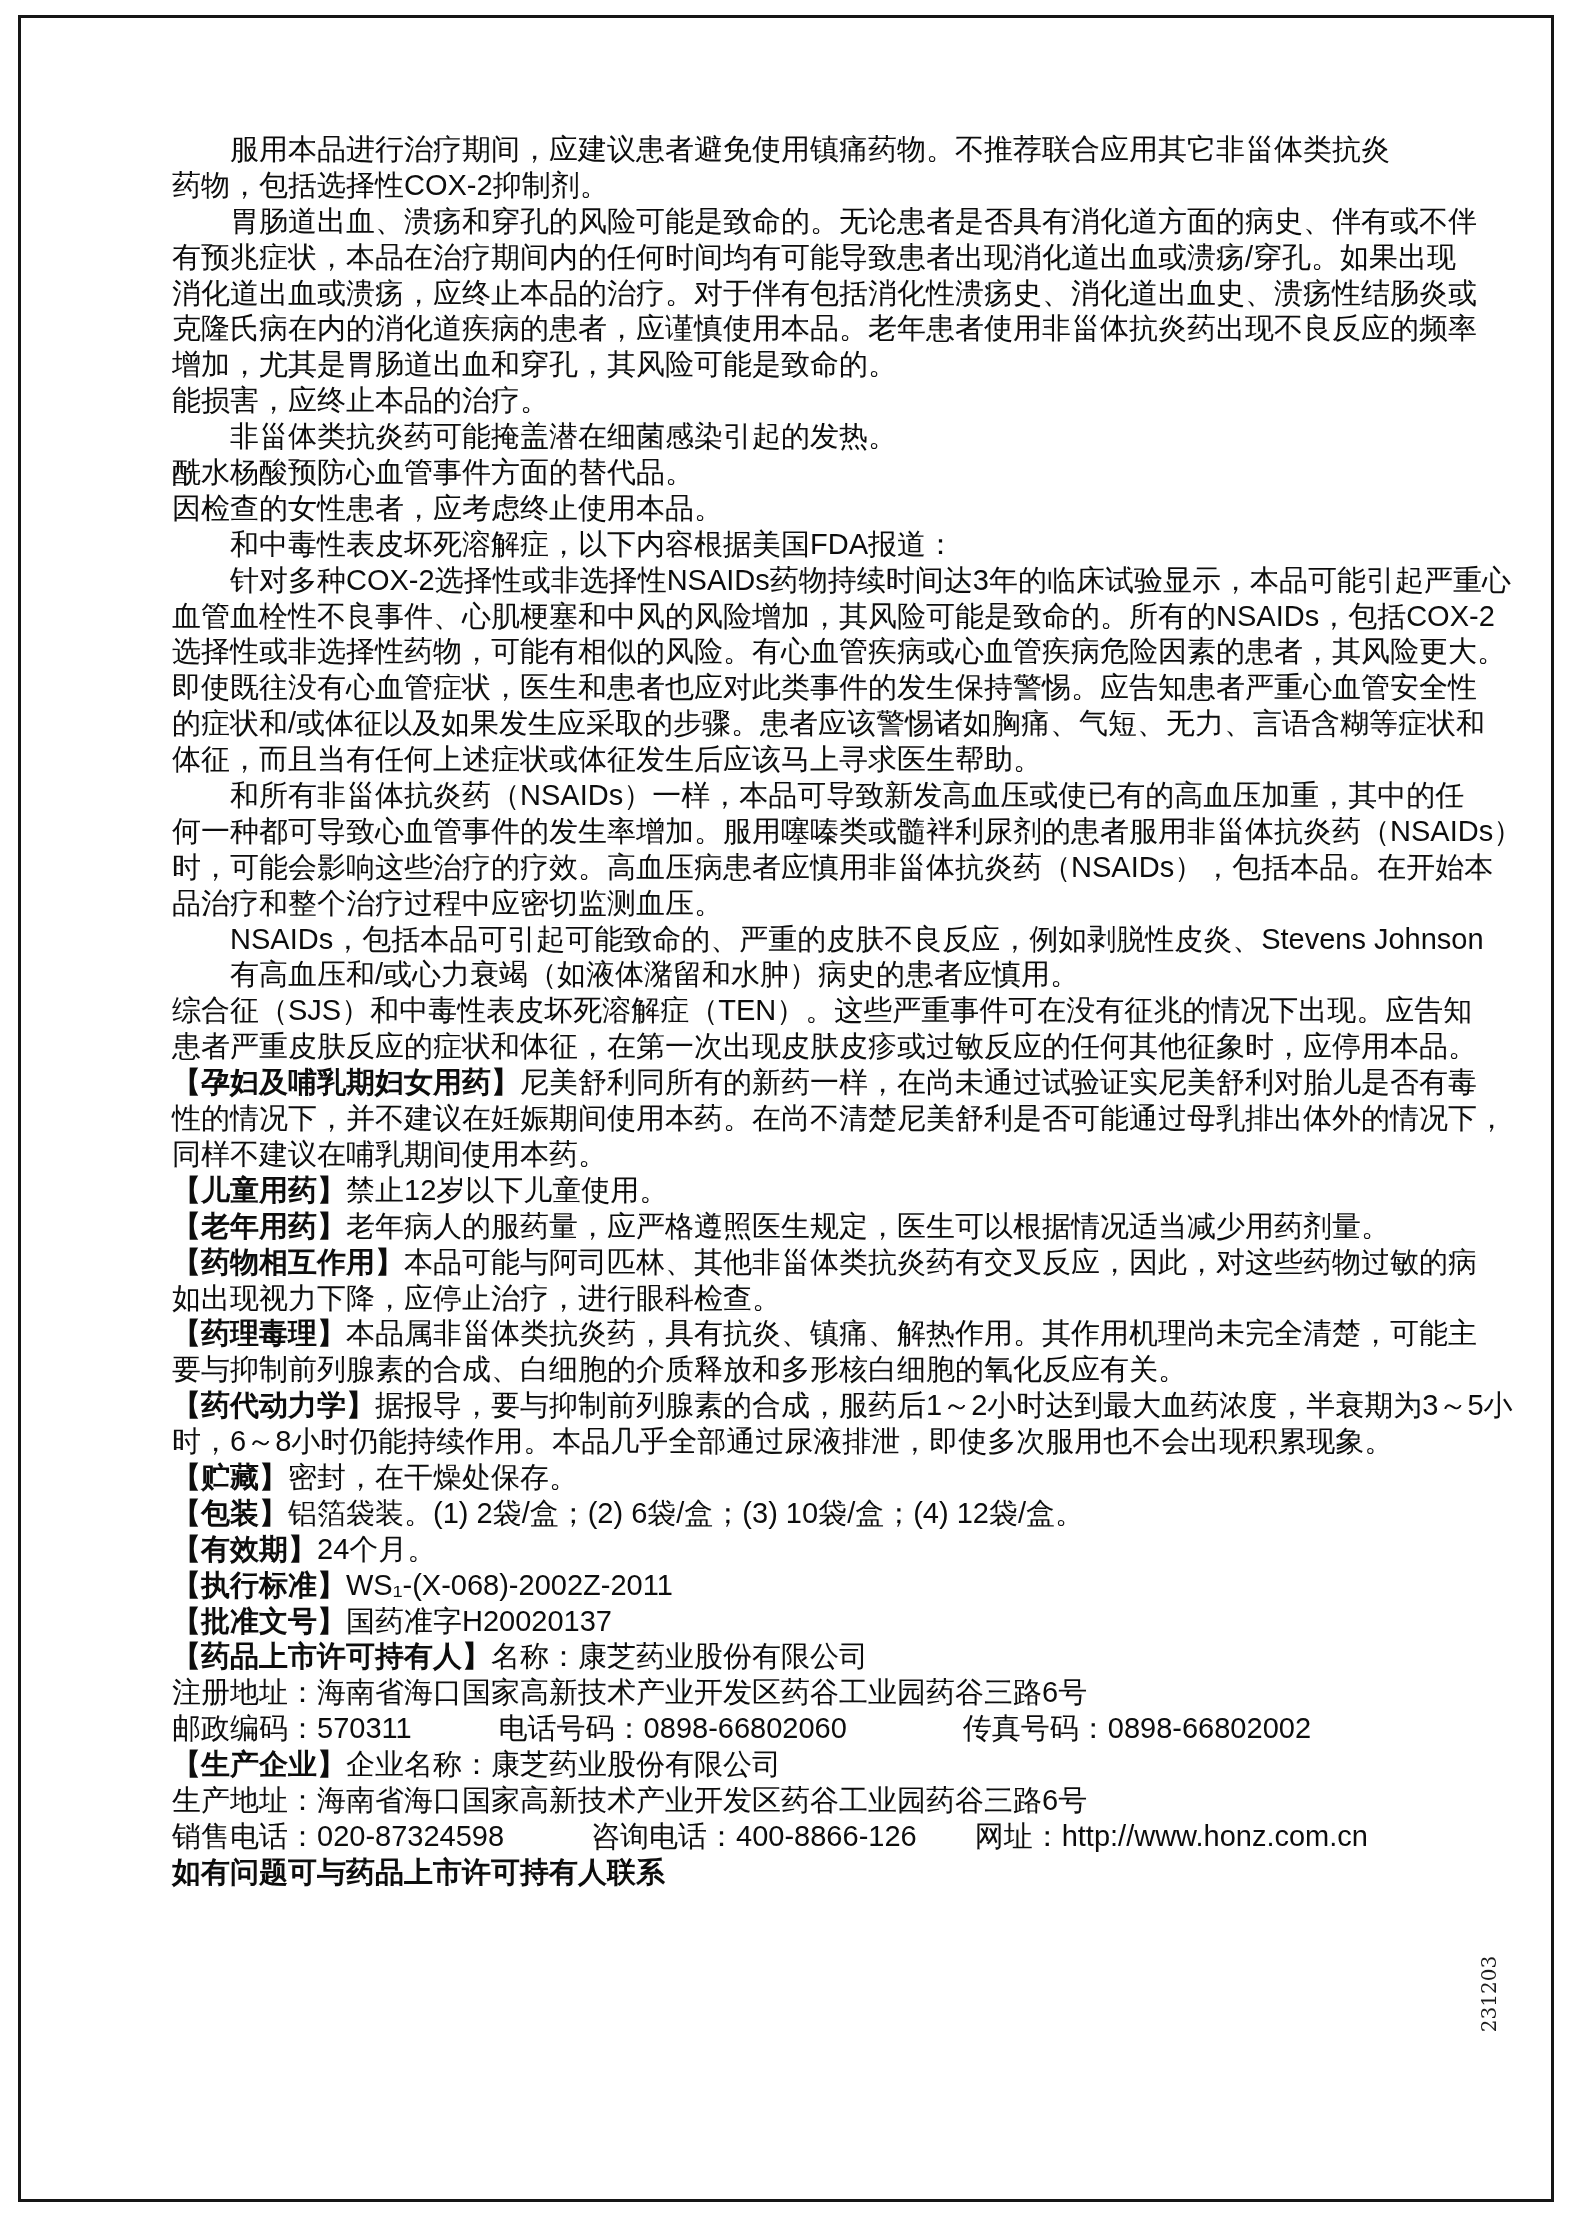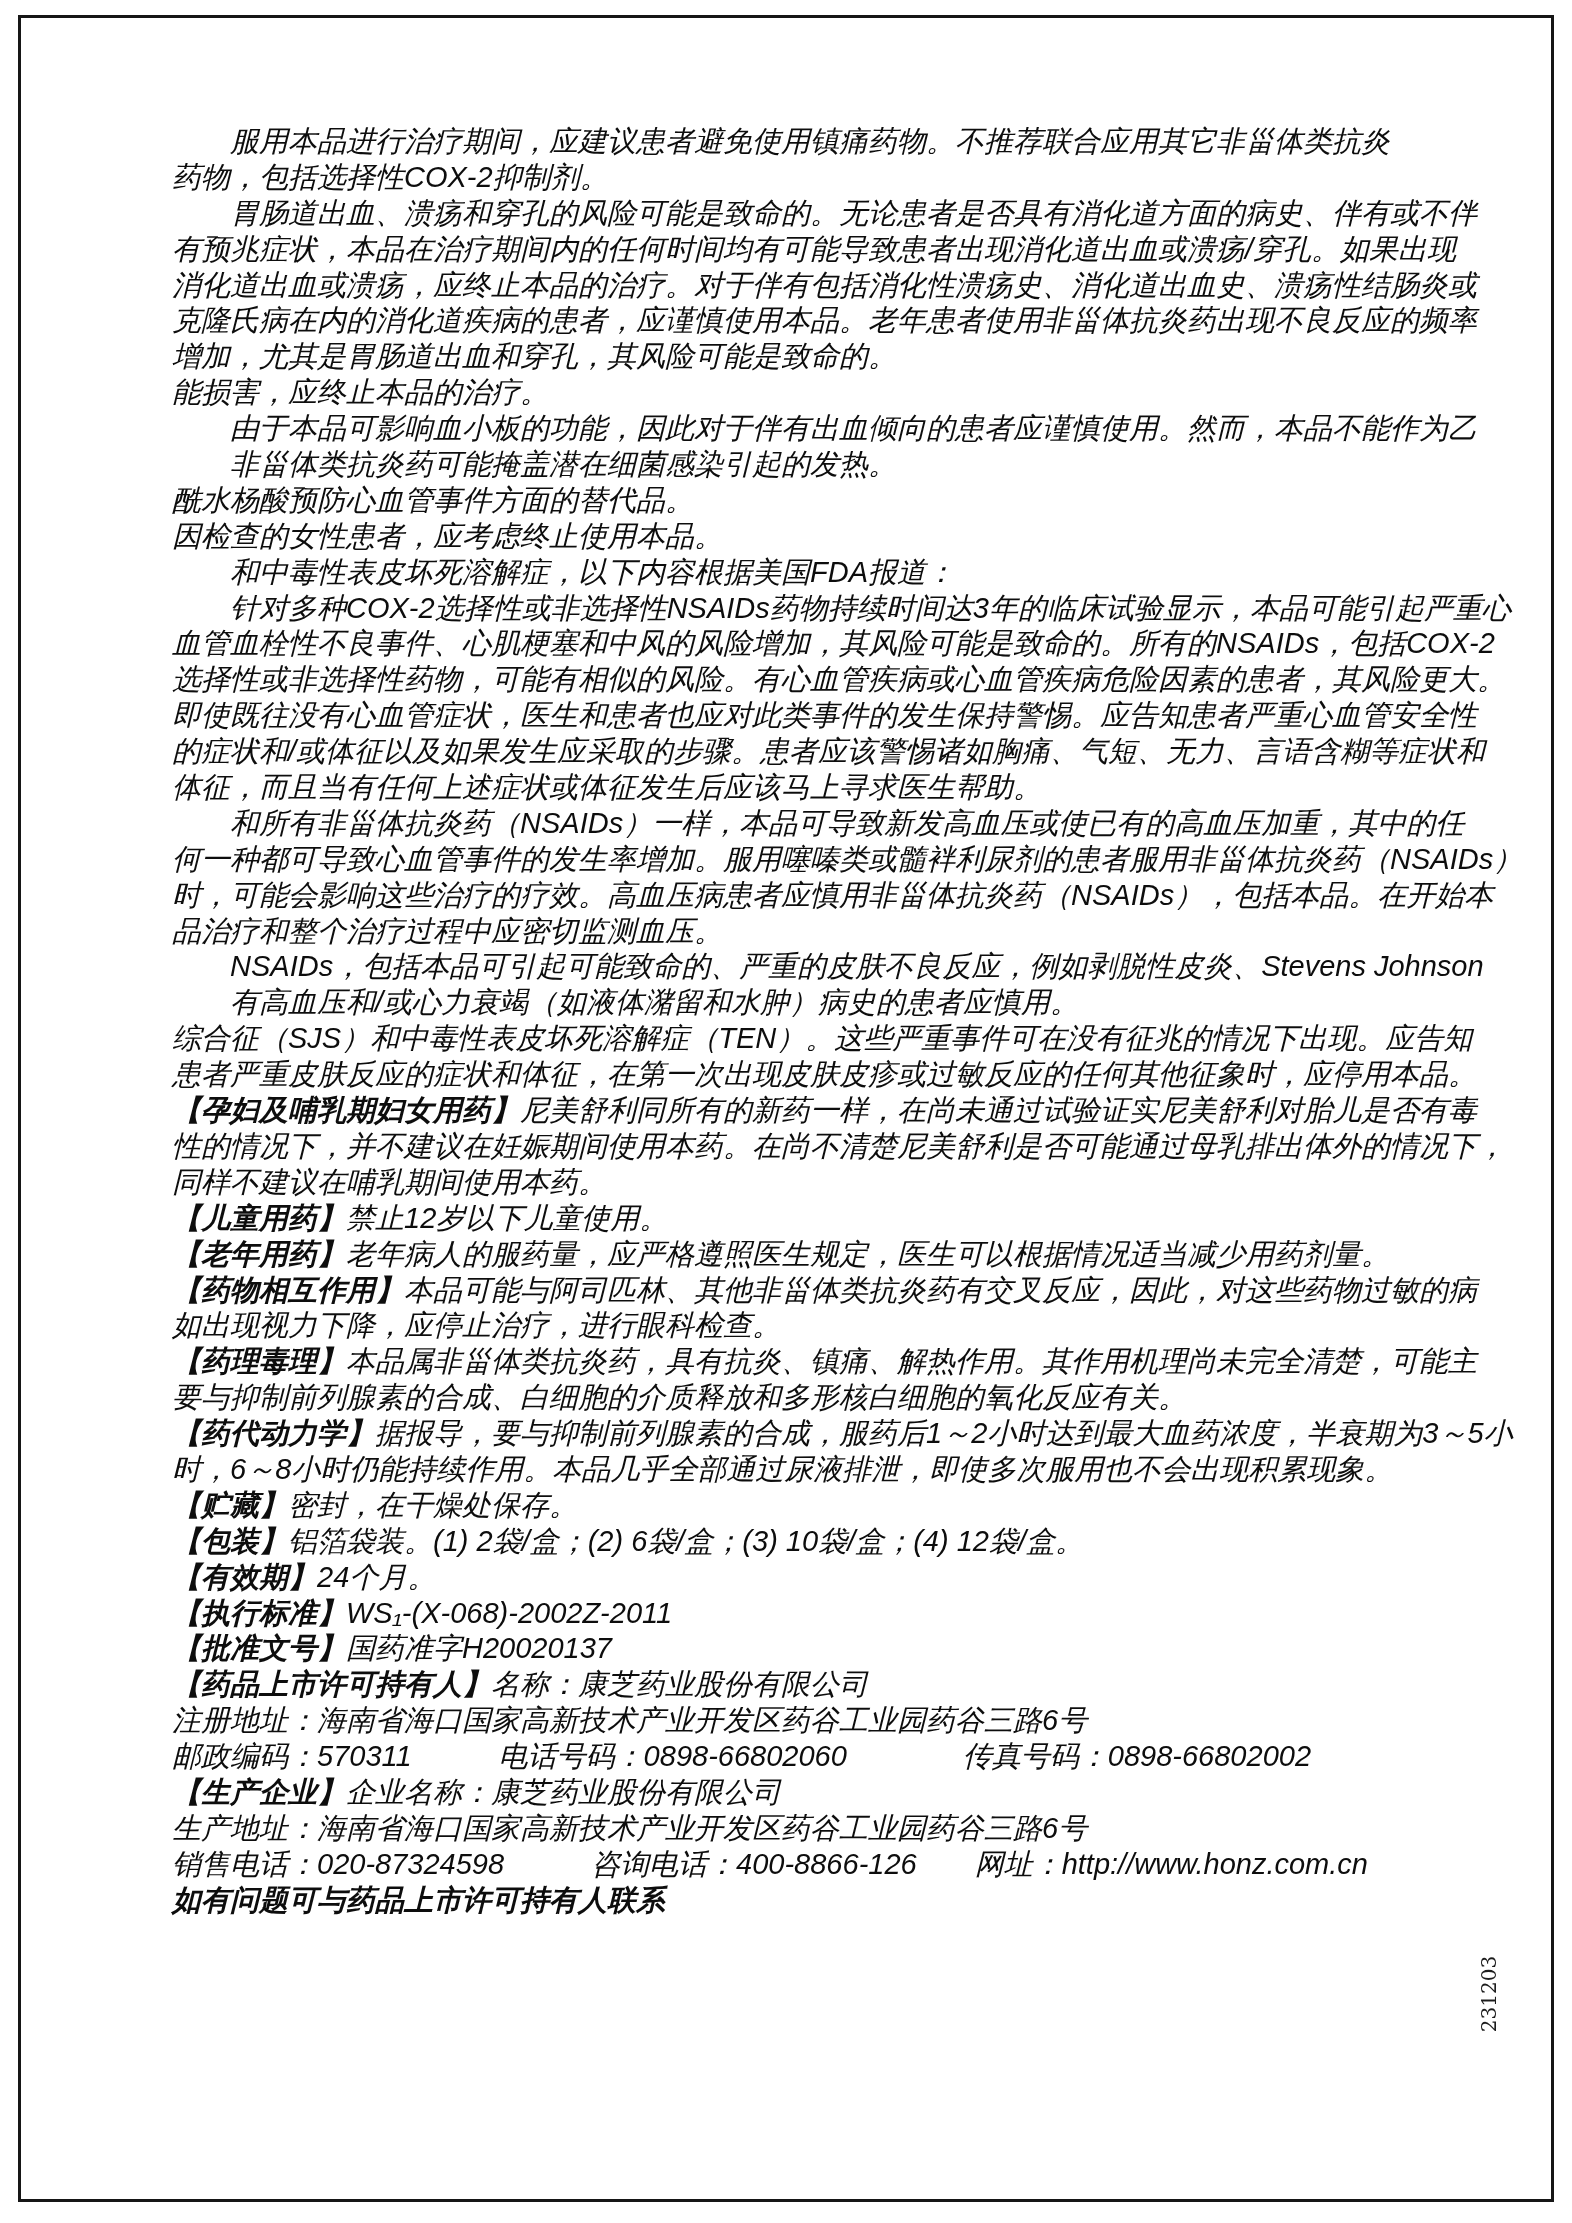--- a/index.html
+++ b/index.html
@@ -12,23 +12,22 @@
   }
   .page-border {
     position: absolute;
     left: 18px; top: 15px;
     width: 1536px; height: 2187px;
     border: 3px solid #161616;
     box-sizing: border-box;
   }
   .doc {
     position: absolute;
-    left: 172px; top: 124px;
+    left: 172px; top: 132px;
     width: 1292px;
-    font-style: italic;
   }
   .line {
     font-size: 29px;
     height: 35.9px;
     line-height: 35.9px;
     white-space: pre;
     color: #0d0d0d;
     letter-spacing: 0;
   }
   .line .b { font-weight: 700; }
@@ -51,21 +50,20 @@
 
 <div class="doc">
     <div class="line"><span class="b"></span><span>　　服用本品进行治疗期间，应建议患者避免使用镇痛药物。不推荐联合应用其它非甾体类抗炎</span></div>
     <div class="line"><span class="b"></span><span>药物，包括选择性COX-2抑制剂。</span></div>
     <div class="line"><span class="b"></span><span>　　胃肠道出血、溃疡和穿孔的风险可能是致命的。无论患者是否具有消化道方面的病史、伴有或不伴</span></div>
     <div class="line"><span class="b"></span><span>有预兆症状，本品在治疗期间内的任何时间均有可能导致患者出现消化道出血或溃疡/穿孔。如果出现</span></div>
     <div class="line"><span class="b"></span><span>消化道出血或溃疡，应终止本品的治疗。对于伴有包括消化性溃疡史、消化道出血史、溃疡性结肠炎或</span></div>
     <div class="line"><span class="b"></span><span>克隆氏病在内的消化道疾病的患者，应谨慎使用本品。老年患者使用非甾体抗炎药出现不良反应的频率</span></div>
     <div class="line"><span class="b"></span><span>增加，尤其是胃肠道出血和穿孔，其风险可能是致命的。</span></div>
     <div class="line"><span class="b"></span><span>能损害，应终止本品的治疗。</span></div>
-    <div class="line"><span class="b"></span><span>　　由于本品可影响血小板的功能，因此对于伴有出血倾向的患者应谨慎使用。然而，本品不能作为乙</span></div>
     <div class="line"><span class="b"></span><span>　　非甾体类抗炎药可能掩盖潜在细菌感染引起的发热。</span></div>
     <div class="line"><span class="b"></span><span>酰水杨酸预防心血管事件方面的替代品。</span></div>
     <div class="line"><span class="b"></span><span>因检查的女性患者，应考虑终止使用本品。</span></div>
     <div class="line"><span class="b"></span><span>　　和中毒性表皮坏死溶解症，以下内容根据美国FDA报道：</span></div>
     <div class="line"><span class="b"></span><span>　　针对多种COX-2选择性或非选择性NSAIDs药物持续时间达3年的临床试验显示，本品可能引起严重心</span></div>
     <div class="line"><span class="b"></span><span>血管血栓性不良事件、心肌梗塞和中风的风险增加，其风险可能是致命的。所有的NSAIDs，包括COX-2</span></div>
     <div class="line"><span class="b"></span><span>选择性或非选择性药物，可能有相似的风险。有心血管疾病或心血管疾病危险因素的患者，其风险更大。</span></div>
     <div class="line"><span class="b"></span><span>即使既往没有心血管症状，医生和患者也应对此类事件的发生保持警惕。应告知患者严重心血管安全性</span></div>
     <div class="line"><span class="b"></span><span>的症状和/或体征以及如果发生应采取的步骤。患者应该警惕诸如胸痛、气短、无力、言语含糊等症状和</span></div>
     <div class="line"><span class="b"></span><span>体征，而且当有任何上述症状或体征发生后应该马上寻求医生帮助。</span></div>

